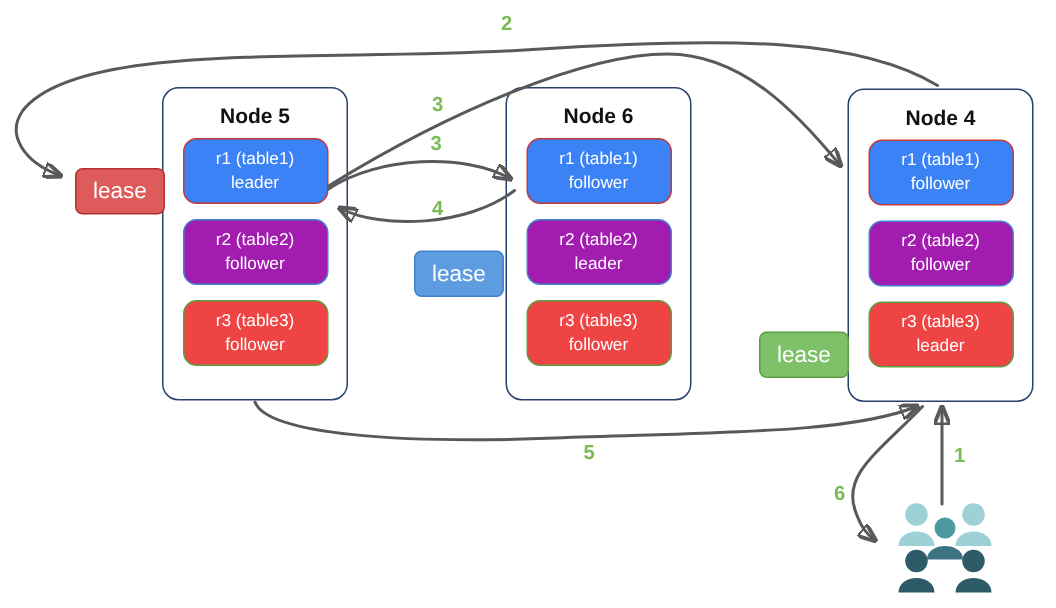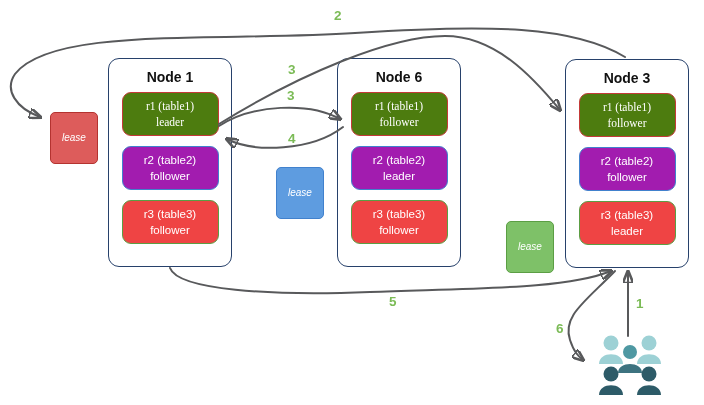--- a/index.html
+++ b/index.html
@@ -6,27 +6,27 @@
   #stage{position:relative;width:704px;height:405px;background:#ffffff;overflow:hidden;}
 
   
   .node{position:absolute;width:124px;height:209px;background:#ffffff;
         border:1.5px solid #27416b;border-radius:11px;box-sizing:border-box;
         display:flex;flex-direction:column;align-items:center;z-index:1;}
   .node-title{margin:10px 0 7px 0;font-size:14px;font-weight:bold;color:#111111;}
   .replica{width:97px;height:44px;border-radius:9px;margin-bottom:10px;box-sizing:border-box;
            display:flex;flex-direction:column;justify-content:center;text-align:center;
            color:#ffffff;font-size:11.5px;line-height:1.4;}
-  .replica.red{background:#4d7c0f;border:1.5px solid #c43a38;font-family:Liberation Serif, serif;}
+  .replica.red{background:#3b82f6;border:1.5px solid #c43a38;}
   .replica.blue{background:#a21caf;border:1.5px solid #4181cd;}
   .replica.green{background:#ef4444;border:1.5px solid #5b9e44;}
 
   
-  .lease{position:absolute;z-index:3;color:#ffffff;font-size:10px;line-height:1;
-         padding:20px 11px;border-radius:5px;box-sizing:border-box;font-style:italic;}
+  .lease{position:absolute;z-index:3;color:#ffffff;font-size:15px;line-height:1;
+         padding:7px 11px;border-radius:5px;box-sizing:border-box;}
   .lease.red{background:#dd5c5b;border:1.5px solid #b43330;}
   .lease.blue{background:#5e9ce0;border:1.5px solid #4181cd;}
   .lease.green{background:#7ec168;border:1.5px solid #5b9e44;}
 
   
   .step{position:absolute;z-index:3;color:#7bbb56;font-weight:bold;font-size:13.5px;}
 
   
   svg.arrows{position:absolute;left:0;top:0;z-index:2;}
   svg.arrows path{fill:none;stroke:#58595b;stroke-width:2;stroke-linecap:round;}
@@ -34,21 +34,21 @@
   
   svg.users{position:absolute;left:597px;top:334px;z-index:2;}
   .u-light{fill:#9dd1d5;} .u-mid{fill:#4e98a2;} .u-middark{fill:#3d7380;} .u-dark{fill:#2d5b68;}
 </style>
 </head>
 <body>
 
 <div id="stage">
 
   <div class="node" style="left:108px;top:58px;">
-    <div class="node-title">Node 1</div>
+    <div class="node-title">Node 5</div>
     <div class="replica red">
       <div>r1 (table1)</div>
       <div>leader</div>
     </div>
     <div class="replica blue">
       <div>r2 (table2)</div>
       <div>follower</div>
     </div>
     <div class="replica green">
       <div>r3 (table3)</div>
@@ -66,21 +66,21 @@
       <div>r2 (table2)</div>
       <div>leader</div>
     </div>
     <div class="replica green">
       <div>r3 (table3)</div>
       <div>follower</div>
     </div>
   </div>
 
   <div class="node" style="left:565px;top:59px;">
-    <div class="node-title">Node 3</div>
+    <div class="node-title">Node 4</div>
     <div class="replica red">
       <div>r1 (table1)</div>
       <div>follower</div>
     </div>
     <div class="replica blue">
       <div>r2 (table2)</div>
       <div>follower</div>
     </div>
     <div class="replica green">
       <div>r3 (table3)</div>

